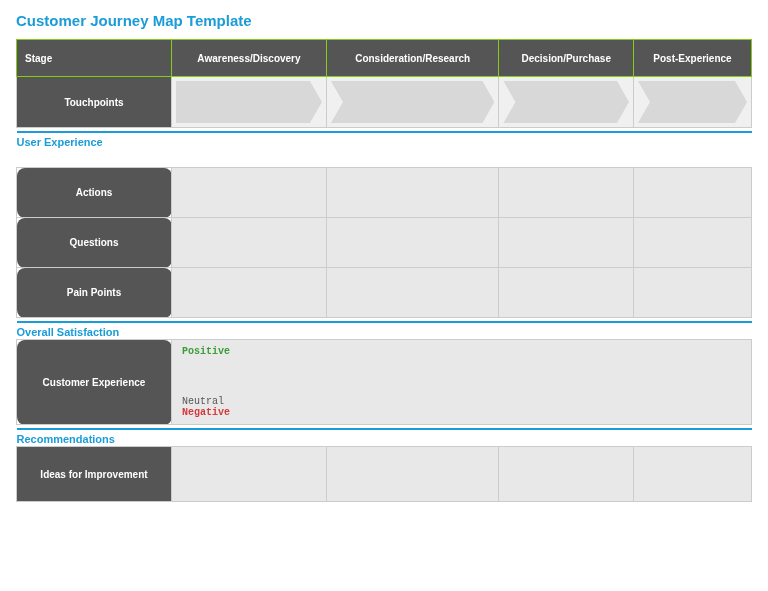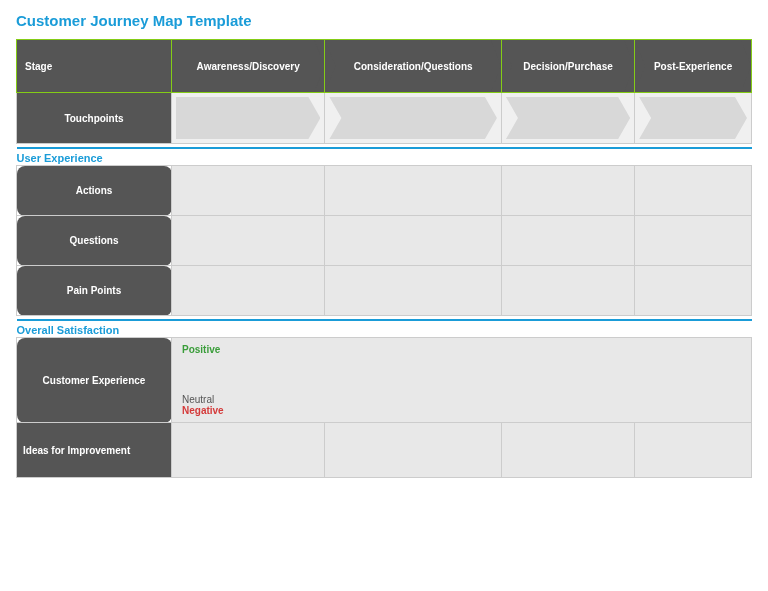--- a/index.html
+++ b/index.html
@@ -40,21 +40,21 @@
     }
     
     .arrow-cell {
       position: relative;
       padding: 0 !important;
     }
     .arrow-wrapper {
       display: flex;
       align-items: flex-start;
       justify-content: center;
-      height: 52px;
+      height: 36px;
       position: relative;
     }
     .arrow-shape {
       background: #555;
       color: #fff;
       font-size: 10px;
       font-weight: bold;
       display: flex;
       align-items: center;
       justify-content: center;
@@ -118,31 +118,33 @@
     .data-cell {
       background: #e8e8e8;
       height: 50px;
     }
     
     .ce-data-cell {
       background: #e8e8e8;
       padding: 6px 10px;
       vertical-align: middle;
       height: 55px;
+      font-family: Liberation Mono, monospace;
     }
     .ce-positive { color: #3a9d3a; font-size: 10px; font-weight: bold; }
     .ce-neutral { color: #555; font-size: 10px; margin-top: 39px; }
     .ce-negative { color: #d43a3a; font-size: 10px; font-weight: bold; }
     
     .improvement-row td {
       border: 1px solid #ccc;
     }
     .improvement-label {
       background: #555;
       color: #fff;
+      text-align: center;
       font-weight: bold;
       font-size: 10px;
       vertical-align: middle;
       height: 55px;
       padding: 6px;
     }
     .improvement-cell {
       background: #e8e8e8;
       height: 55px;
     }
@@ -164,21 +166,21 @@
   <thead>
     <tr class="header-row">
       <td class="stage-cell">Stage</td>
       <td class="arrow-cell">
         <div class="arrow-wrapper">
           <div class="arrow-shape first-arrow">Awareness/Discovery</div>
         </div>
       </td>
       <td class="arrow-cell">
         <div class="arrow-wrapper">
-          <div class="arrow-shape">Consideration/Questions</div>
+          <div class="arrow-shape">Consideration/Research</div>
         </div>
       </td>
       <td class="arrow-cell">
         <div class="arrow-wrapper">
           <div class="arrow-shape">Decision/Purchase</div>
         </div>
       </td>
       <td class="arrow-cell">
         <div class="arrow-wrapper">
           <div class="arrow-shape">Post-Experience</div>
@@ -198,21 +200,21 @@
       </td>
       <td class="touchpoint-arrow-cell">
         <div class="tp-arrow"></div>
       </td>
       <td class="touchpoint-arrow-cell">
         <div class="tp-arrow"></div>
       </td>
     </tr>
 
     <tr>
-      <td colspan="5" style="padding:3px 0 1px 0; border:none;">
+      <td colspan="5" style="padding:3px 0 19px 0; border:none;">
         <div style="border-top:2px solid #1a9cd8; padding-top:3px;">
           <span class="section-label">User Experience</span>
         </div>
       </td>
     </tr>
 
     <tr class="data-row">
       <td class="row-label">Actions</td>
       <td class="data-cell"></td>
       <td class="data-cell"></td>
@@ -247,20 +249,27 @@
 
     <tr class="data-row">
       <td class="row-label">Customer Experience</td>
       <td colspan="4" class="ce-data-cell">
         <div class="ce-positive">Positive</div>
         <div class="ce-neutral">Neutral</div>
         <div class="ce-negative">Negative</div>
       </td>
     </tr>
 
+    <tr>
+      <td colspan="5" style="padding:3px 0 1px 0; border:none;">
+        <div style="border-top:2px solid #1a9cd8; padding-top:3px;">
+          <span class="section-label">Recommendations</span>
+        </div>
+      </td>
+    </tr>
 
     <tr class="improvement-row">
       <td class="improvement-label">Ideas for Improvement</td>
       <td class="improvement-cell"></td>
       <td class="improvement-cell"></td>
       <td class="improvement-cell"></td>
       <td class="improvement-cell"></td>
     </tr>
   </tbody>
 </table>

